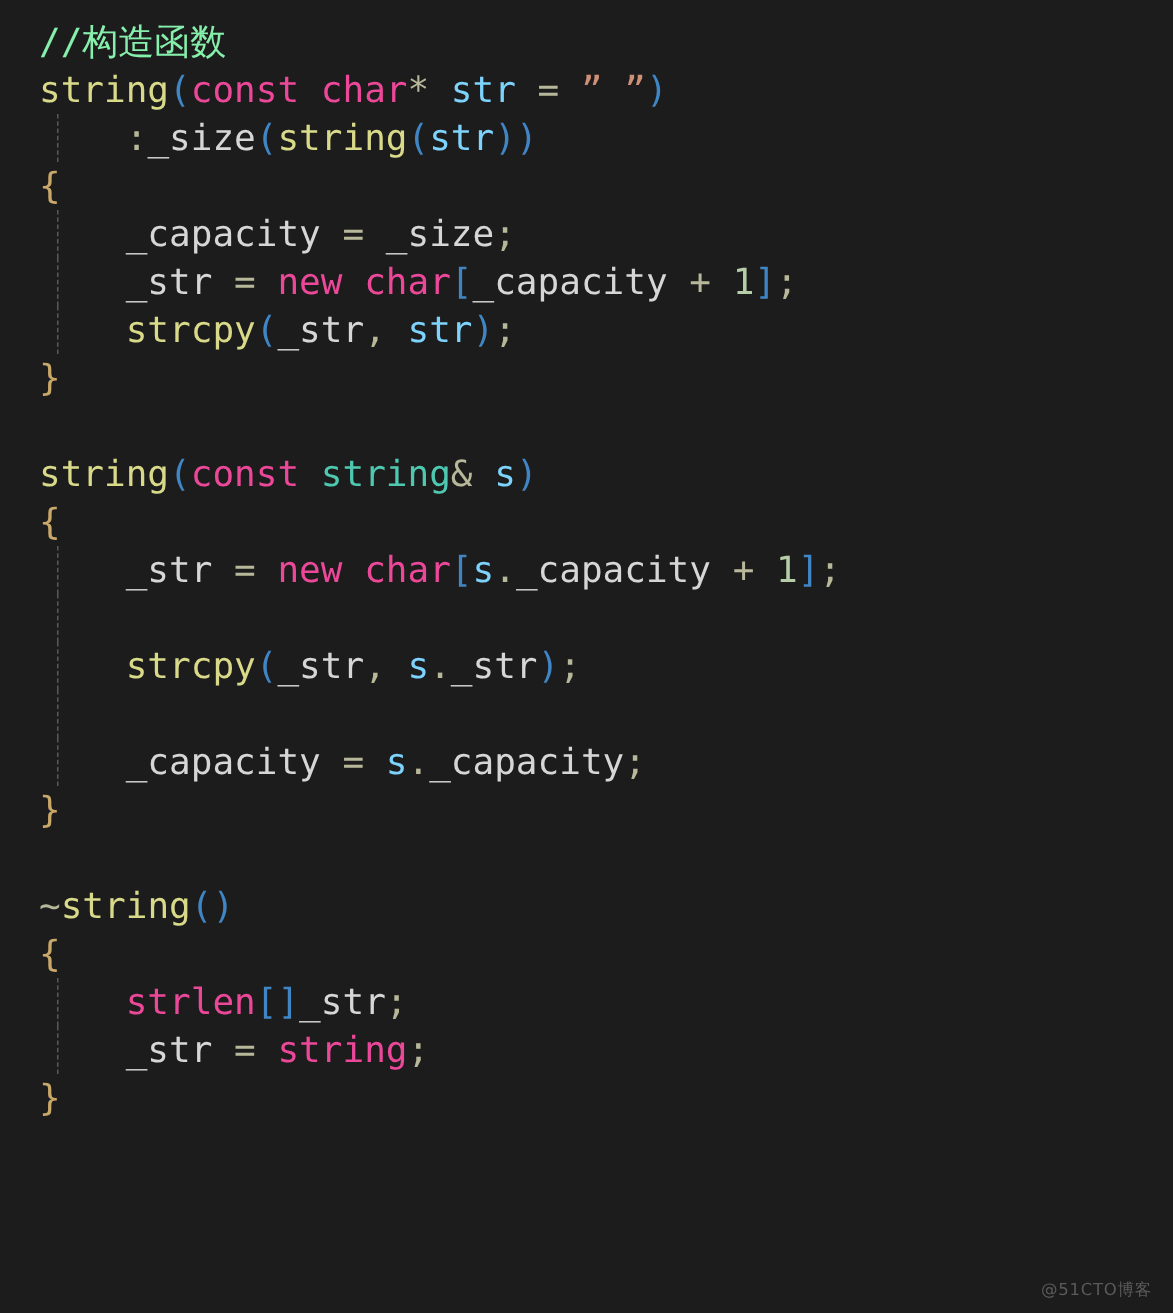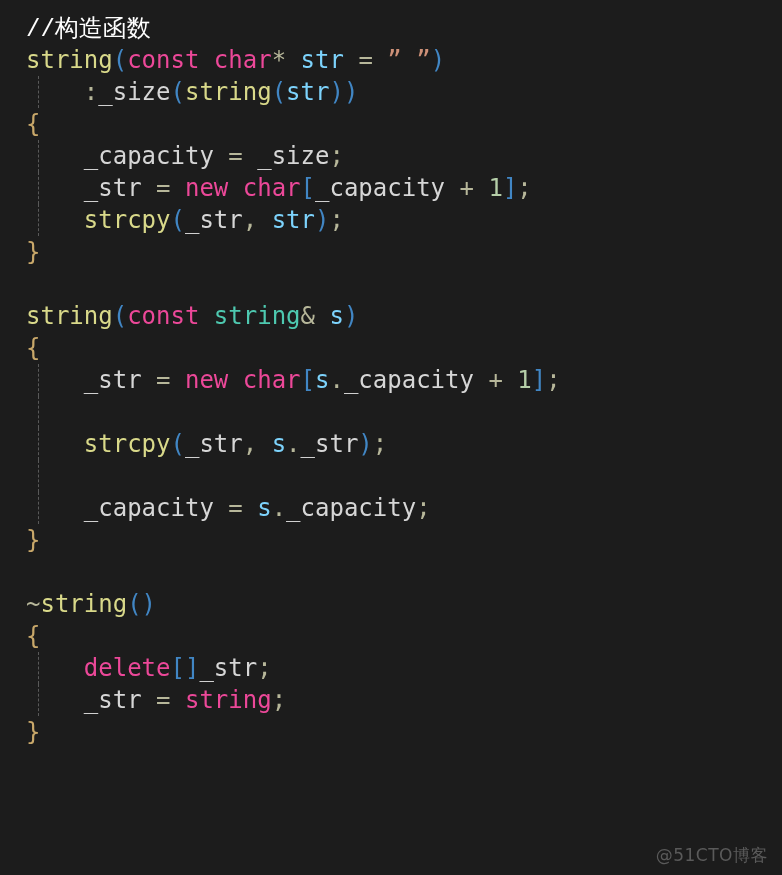--- a/index.html
+++ b/index.html
@@ -47,38 +47,38 @@
     position: absolute;
     left: 38px;
     top: 0;
     bottom: 0;
     width: 0;
     border-left: 1px dashed #6e6e6e;
     opacity: 0.75;
   }
 
   
-  .cmt  { color: #ffffff; font-family: Liberation Mono, monospace; }           
+  .cmt  { color: #86efac; }           
   .kw   { color: #ec4899; }           
   .fn   { color: #d9d98a; }           
   .typ  { color: #4ec9b0; }           
   .var  { color: #d6d6d6; }           
   .prm  { color: #7dd3fc; }           
   .pun  { color: #b7b79a; }           
   .par  { color: #4186c4; }           
   .brc  { color: #c9a86a; }           
   .num  { color: #b5cea8; }           
   .str  { color: #ce9178; }           
 
   #watermark {
     position: absolute;
     right: 14px;
     bottom: 8px;
     font-family: "DejaVu Sans", "Liberation Sans", sans-serif;
-    font-size: 17px;
+    font-size: 11px;
     color: #5a5a5a;
     letter-spacing: 0.5px;
     user-select: none;
   }
 </style>
 </head>
 <body>
 
 <div id="editor">
   <div id="code">
@@ -95,18 +95,18 @@
       <div class="line"><span class="brc">{</span></div>
       <div class="line guide"><span class="var">    </span><span class="var">_str</span><span class="var"> </span><span class="pun">=</span><span class="var"> </span><span class="kw">new</span><span class="var"> </span><span class="kw">char</span><span class="par">[</span><span class="prm">s</span><span class="pun">.</span><span class="var">_capacity</span><span class="var"> </span><span class="pun">+</span><span class="var"> </span><span class="num">1</span><span class="par">]</span><span class="pun">;</span></div>
       <div class="line guide"><span class="var"></span></div>
       <div class="line guide"><span class="var">    </span><span class="fn">strcpy</span><span class="par">(</span><span class="var">_str</span><span class="pun">,</span><span class="var"> </span><span class="prm">s</span><span class="pun">.</span><span class="var">_str</span><span class="par">)</span><span class="pun">;</span></div>
       <div class="line guide"><span class="var"></span></div>
       <div class="line guide"><span class="var">    </span><span class="var">_capacity</span><span class="var"> </span><span class="pun">=</span><span class="var"> </span><span class="prm">s</span><span class="pun">.</span><span class="var">_capacity</span><span class="pun">;</span></div>
       <div class="line"><span class="brc">}</span></div>
       <div class="line"><span class="var"></span></div>
       <div class="line"><span class="pun">~</span><span class="fn">string</span><span class="par">(</span><span class="par">)</span></div>
       <div class="line"><span class="brc">{</span></div>
-      <div class="line guide"><span class="var">    </span><span class="kw">delete</span><span class="par">[</span><span class="par">]</span><span class="var">_str</span><span class="pun">;</span></div>
+      <div class="line guide"><span class="var">    </span><span class="kw">strlen</span><span class="par">[</span><span class="par">]</span><span class="var">_str</span><span class="pun">;</span></div>
       <div class="line guide"><span class="var">    </span><span class="var">_str</span><span class="var"> </span><span class="pun">=</span><span class="var"> </span><span class="kw">string</span><span class="pun">;</span></div>
       <div class="line"><span class="brc">}</span></div>
     </div>
   <div id="watermark">@51CTO博客</div>
 </div>
 
 </body></html>

